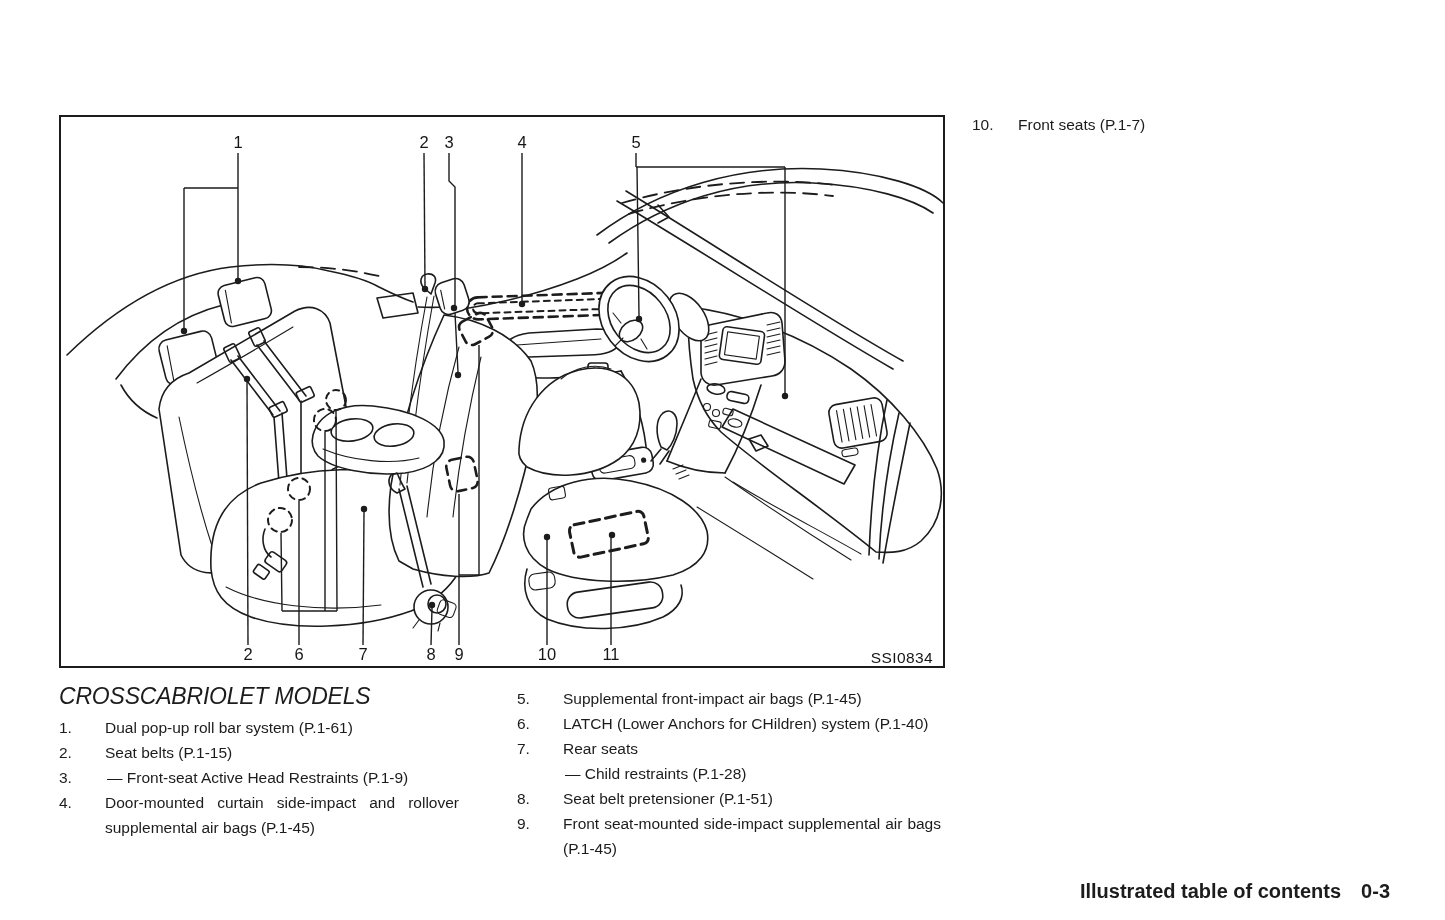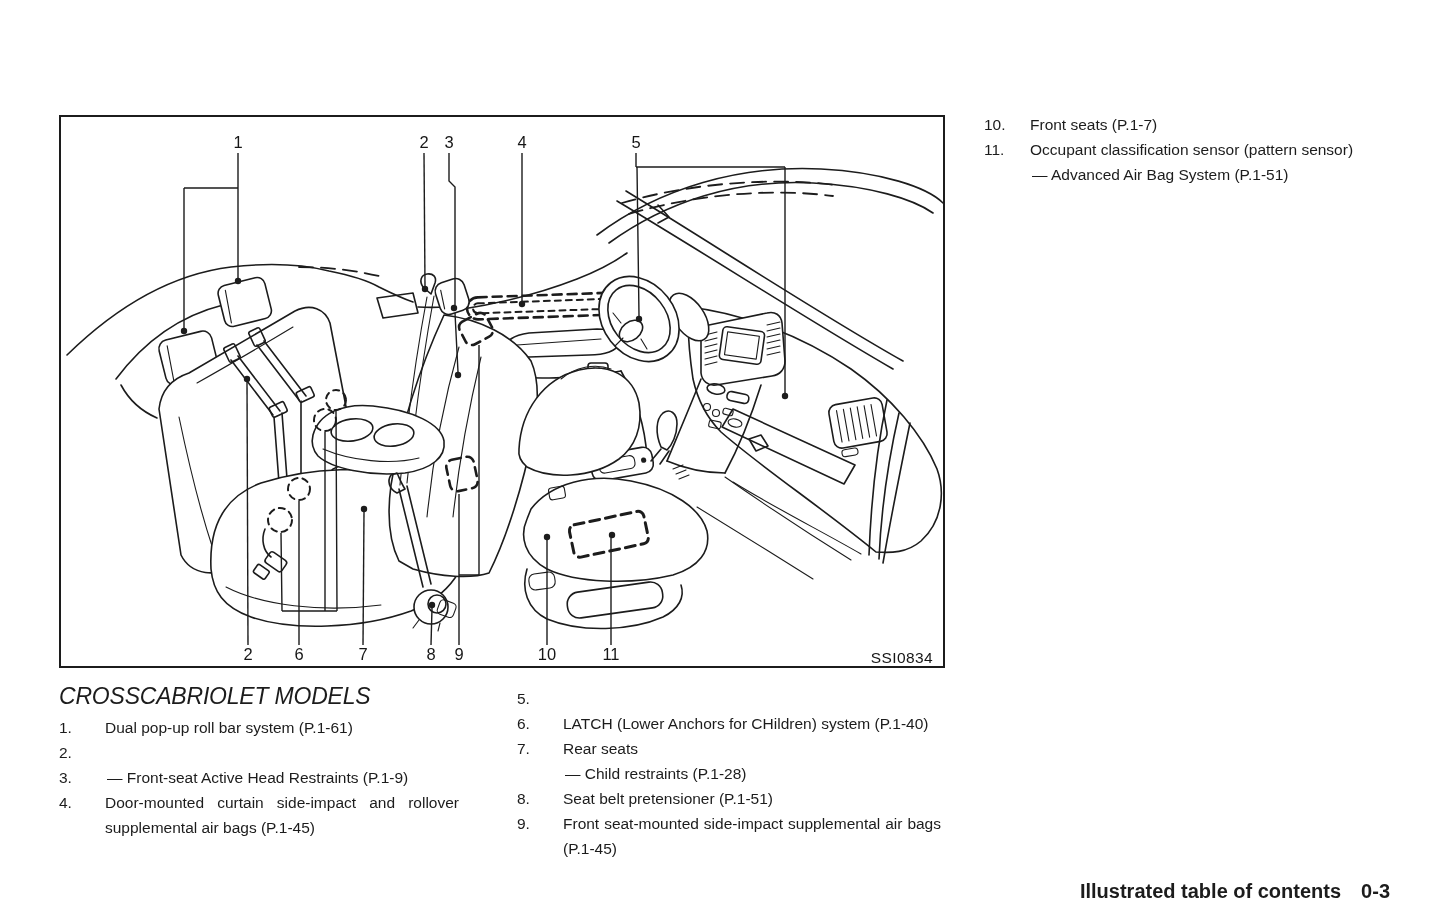--- a/index.html
+++ b/index.html
@@ -19,21 +19,21 @@
   .figure svg .dashsm{stroke-dasharray:6 5;stroke-width:2;}
   .figure svg .dashdeck{stroke-dasharray:14 8;stroke-width:1.8;}
   .figure svg text.lbl{fill:#161616;stroke:none;font-family:"Liberation Sans",sans-serif;
                        font-size:16.5px;}
   .figure svg text.code{fill:#161616;stroke:none;font-family:"Liberation Sans",sans-serif;
                         font-size:15.5px;letter-spacing:.4px;}
   .heading{font-size:23px;font-weight:400;letter-spacing:-.2px;margin:0 0 6px 0;line-height:26px;font-style:italic;}
   .col{position:absolute;font-size:15.5px;line-height:25px;}
   .col-left{left:59px;top:683px;width:400px;}
   .col-mid{left:517px;top:686px;width:424px;}
-  .col-right{left:972px;top:112px;width:428px;margin-left:12px;}
+  .col-right{left:972px;top:112px;width:428px;}
   .li{display:flex;align-items:flex-start;}
   .li-num{flex:0 0 46px;}
   .li-body{flex:1;}
   .li-text{display:block;text-align:justify;}
   .li-sub{display:block;padding-left:2px;}
   .footer{position:absolute;right:55px;top:880px;font-size:20px;font-weight:700;white-space:nowrap;}
   .footer .gap{display:inline-block;width:20px;}
 </style>
 </head>
 <body>
@@ -299,57 +299,56 @@
     </svg>
   </div>
 
   <div class="col col-right">
     <div class="li">
       <span class="li-num">10.</span>
       <div class="li-body">
           <span class="li-text">Front seats (P.1-7)</span>
         </div>
     </div>
-    <div class="li">
-      <span class="li-num">11.</span>
-      <div class="li-body">
-        <span class="li-text">Occupant classification sensor (pattern sensor)</span>
-        <span class="li-sub">— Advanced Air Bag System (P.1-51)</span>
-      </div>
-    </div>
   </div>
 
   <div class="col col-left">
     <h1 class="heading">CROSSCABRIOLET MODELS</h1>
     <div class="li">
       <span class="li-num">1.</span>
       <div class="li-body">
           <span class="li-text">Dual pop-up roll bar system (P.1-61)</span>
         </div>
     </div>
     <div class="li">
       <span class="li-num">2.</span>
+      <div class="li-body">
+          <span class="li-text">Seat belts (P.1-15)</span>
+        </div>
     </div>
     <div class="li">
       <span class="li-num">3.</span>
       <div class="li-body">
         <span class="li-sub">— Front-seat Active Head Restraints (P.1-9)</span>
       </div>
     </div>
     <div class="li">
       <span class="li-num">4.</span>
       <div class="li-body">
           <span class="li-text">Door-mounted curtain side-impact and rollover supplemental air bags (P.1-45)</span>
         </div>
     </div>
   </div>
 
   <div class="col col-mid">
     <div class="li">
       <span class="li-num">5.</span>
+      <div class="li-body">
+          <span class="li-text">Supplemental front-impact air bags (P.1-45)</span>
+        </div>
     </div>
     <div class="li">
       <span class="li-num">6.</span>
       <div class="li-body">
           <span class="li-text">LATCH (Lower Anchors for CHildren) system (P.1-40)</span>
         </div>
     </div>
     <div class="li">
       <span class="li-num">7.</span>
       <div class="li-body">

